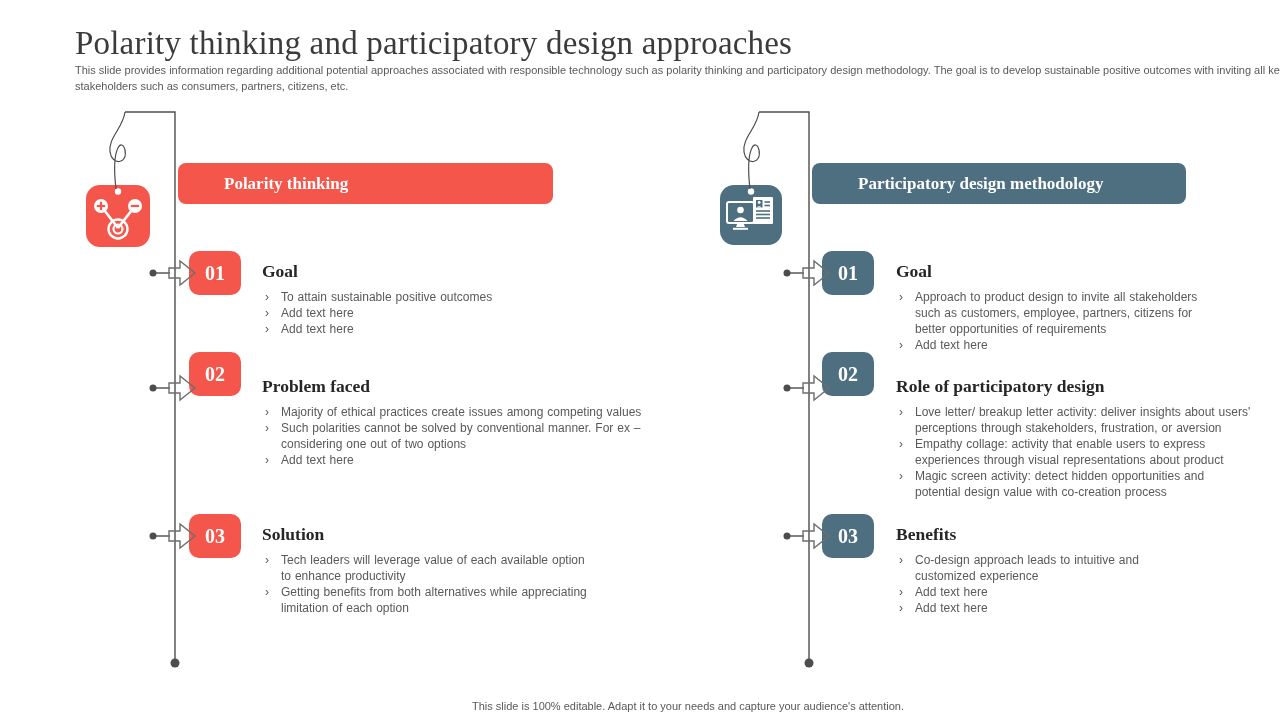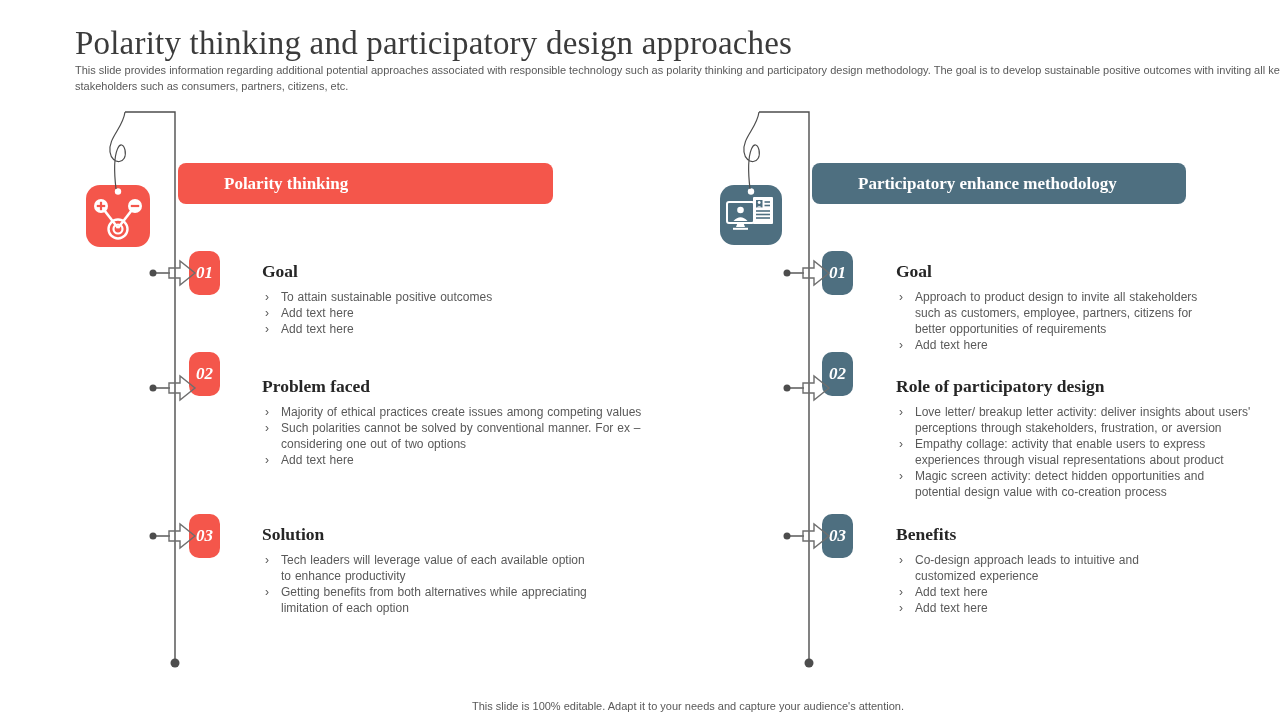--- a/index.html
+++ b/index.html
@@ -36,23 +36,23 @@
     font-family:"Liberation Serif",serif;font-size:17px;font-weight:700;color:#fff;
     z-index:2;
   }
   .bar.red{left:130px;width:375px;background:var(--accent-red);}
   .bar.blue{left:764px;width:374px;background:var(--accent-blue);}
   .icon-badge{position:absolute;border-radius:14px;z-index:2;}
   .icon-badge.red{left:38px;top:185px;width:64px;height:62px;background:var(--accent-red);}
   .icon-badge.blue{left:672px;top:185px;width:62px;height:60px;background:var(--accent-blue);}
   .icon-badge svg{display:block;width:100%;height:100%;}
   .badge{
-    position:absolute;width:31px;height:44px;border-radius:10px;z-index:2;
+    position:absolute;width:52px;height:44px;border-radius:10px;z-index:2;
     display:flex;align-items:center;justify-content:center;
-    font-family:"Liberation Serif",serif;font-size:17px;font-weight:700;color:#fff;font-style:italic;
+    font-family:"Liberation Serif",serif;font-size:20px;font-weight:700;color:#fff;
   }
   .badge.red{background:var(--accent-red);}
   .badge.blue{background:var(--accent-blue);}
   .col-l{left:141px;} .col-r{left:774px;}
   .row1{top:251px;} .row2{top:352px;} .row3{top:514px;}
   .section{position:absolute;z-index:1;}
   .sec-l{left:214px;width:485px;}
   .sec-r{left:848px;width:425px;}
   .row1t{top:261px;} .row2t{top:376px;} .row3t{top:524px;}
   .section h2{
@@ -139,21 +139,21 @@
       <path d="M13.5,36 Q20.5,28.5 27.5,36 Z" fill="#fff"></path>
       <path d="M17.5,38 L23.5,38 L25,42 L16,42 Z" fill="#fff"></path>
       <line x1="13" y1="43.8" x2="28" y2="43.8" stroke="#fff" stroke-width="2"></line>
     </svg>
   </div>
 
   <div class="bar red">
     <span>Polarity thinking</span>
   </div>
   <div class="bar blue">
-    <span>Participatory enhance methodology</span>
+    <span>Participatory design methodology</span>
   </div>
 
   <div class="badge red col-l row1">01</div>
   <div class="badge red col-l row2">02</div>
   <div class="badge red col-l row3">03</div>
 
   <div class="badge blue col-r row1">01</div>
   <div class="badge blue col-r row2">02</div>
   <div class="badge blue col-r row3">03</div>
 

